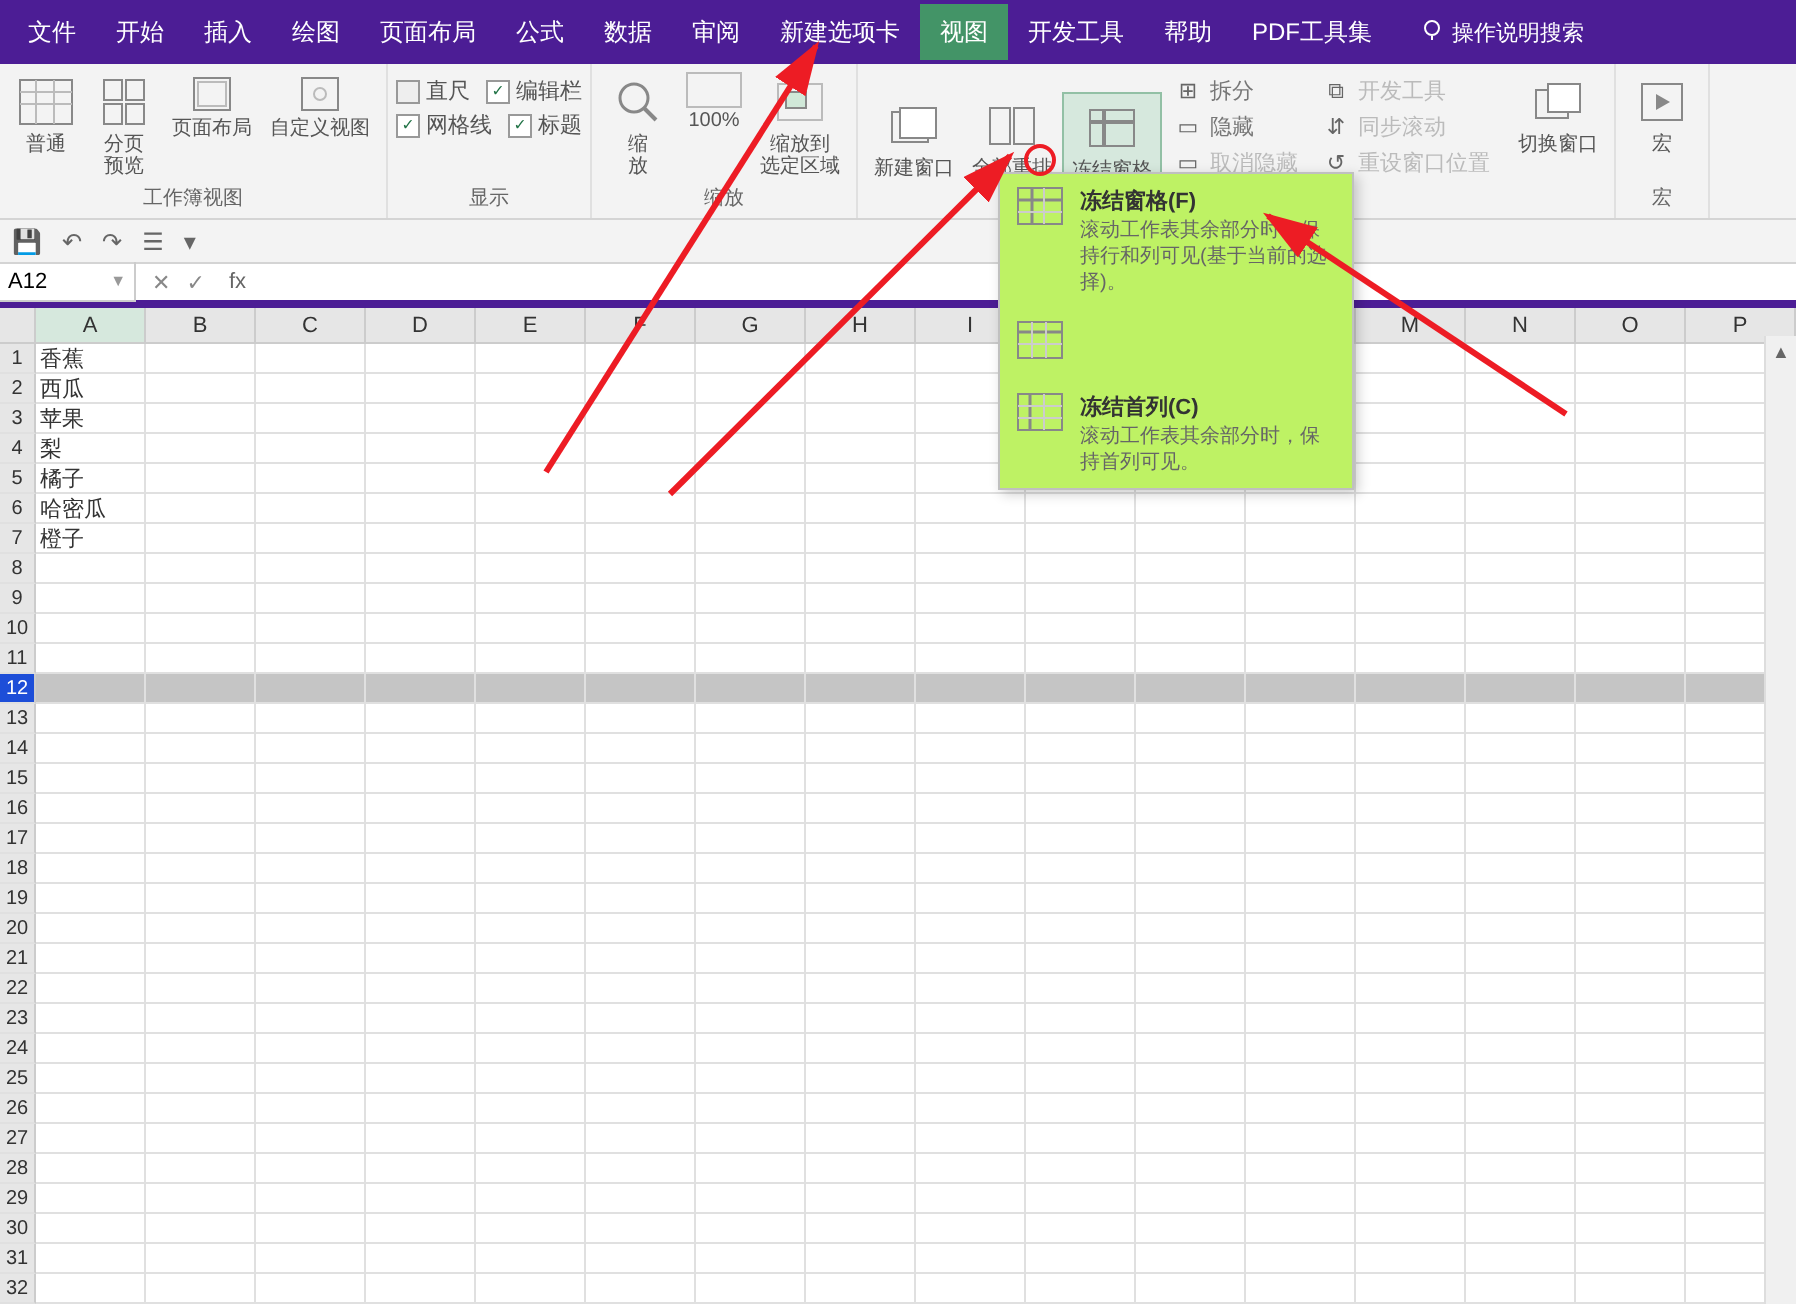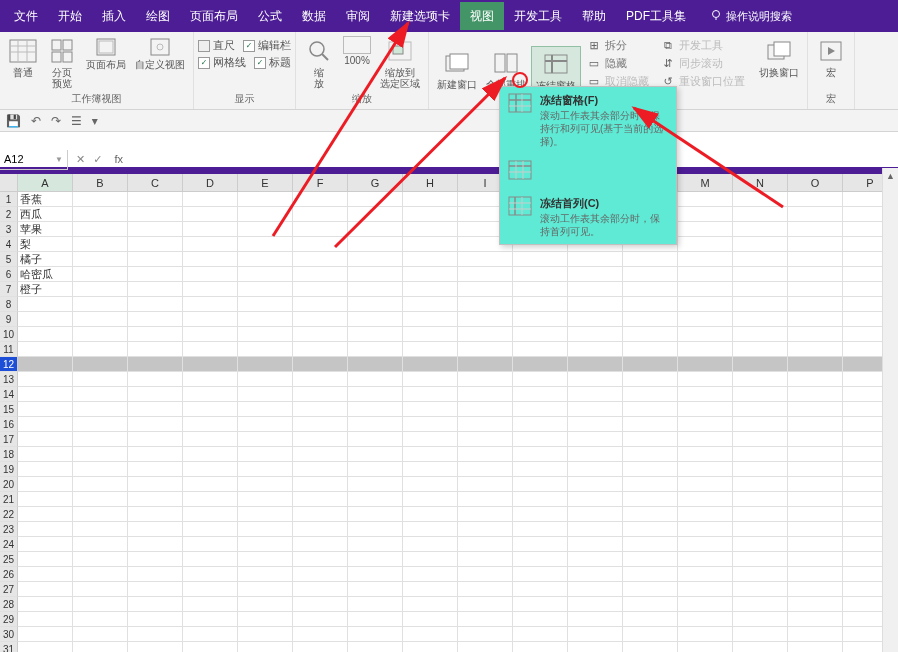--- a/index.html
+++ b/index.html
@@ -29,21 +29,21 @@
     .ribbon-mini-group { display: flex; flex-direction: column; gap: 1px; padding-top: 3px; font-size: 11px; }
     .ribbon-mini-item { display: flex; align-items: center; gap: 4px; color: #777; padding: 1px 2px; cursor: pointer; }
     .ribbon-mini-item.disabled { color: #bbb; }
     .ribbon-btn.pressed { background: #d6e8dd; border: 1px solid #92c0a5; }
     
     
     .qat { height: 22px; background: #f3f3f3; border-bottom: 1px solid #d4d4d4; display: flex; align-items: center; padding: 0 6px; gap: 10px; }
     .qat-btn { color: #666; cursor: pointer; font-size: 12px; }
     
     
-    .formula-row { height: 22px; background: #fff; border-bottom: 7px solid #4c1d95; display: flex; align-items: center; margin-top: 20px; }
+    .formula-row { height: 22px; background: #fff; border-bottom: 4px solid #4c1d95; display: flex; align-items: center; }
     .name-box { width: 68px; height: 20px; border: 1px solid #ccc; border-left: none; border-top: none; padding: 0 4px; display: flex; align-items: center; justify-content: space-between; font-size: 11px; }
     .name-box-drop { color: #999; font-size: 8px; }
     .fx-btns { display: flex; gap: 8px; padding: 0 8px; color: #888; }
     .fx-label { color: #666; padding: 0 4px; }
     .formula-input { flex: 1; height: 100%; }
     
     
     .grid-wrap { position: relative; }
     .col-headers { display: flex; height: 18px; background: #e6e6e6; }
     .row-col-corner { width: 20px; border-right: 1px solid #ccc; border-bottom: 1px solid #ccc; background: #e6e6e6; }
@@ -52,21 +52,21 @@
     .grid-body { display: flex; }
     .row-headers { display: flex; flex-direction: column; width: 20px; }
     .row-header { height: 15px; border-right: 1px solid #ccc; border-bottom: 1px solid #e0e0e0; background: #e6e6e6; text-align: center; font-size: 10px; color: #333; display: flex; align-items: center; justify-content: center; }
     .row-header.sel { background: #1d4ed8; color: #fff; }
     .cells { display: flex; flex-direction: column; }
     .cell-row { display: flex; height: 15px; }
     .cell-row.sel-row .cell { background: #c5c5c5; }
     .cell { width: 55px; border-right: 1px solid #e0e0e0; border-bottom: 1px solid #e0e0e0; padding: 0 2px; font-size: 11px; display: flex; align-items: center; color: #333; overflow: hidden; }
     
     
-    .dropdown { position: absolute; background: #5eead4; border: 1px solid #c0c0c0; box-shadow: 2px 2px 6px rgba(0,0,0,0.2); z-index: 100; width: 178px; }
+    .dropdown { position: absolute; background: #bef264; border: 1px solid #c0c0c0; box-shadow: 2px 2px 6px rgba(0,0,0,0.2); z-index: 100; width: 178px; }
     .dropdown-item { display: flex; padding: 6px 8px; gap: 8px; cursor: pointer; }
     .dropdown-icon { width: 24px; height: 24px; flex-shrink: 0; }
     .dropdown-text { flex: 1; }
     .dropdown-title { font-size: 11px; font-weight: bold; color: #333; margin-bottom: 1px; }
     .dropdown-desc { font-size: 10px; color: #666; line-height: 1.3; }
     
     
     .arrow { position: absolute; z-index: 200; pointer-events: none; }
     
     

